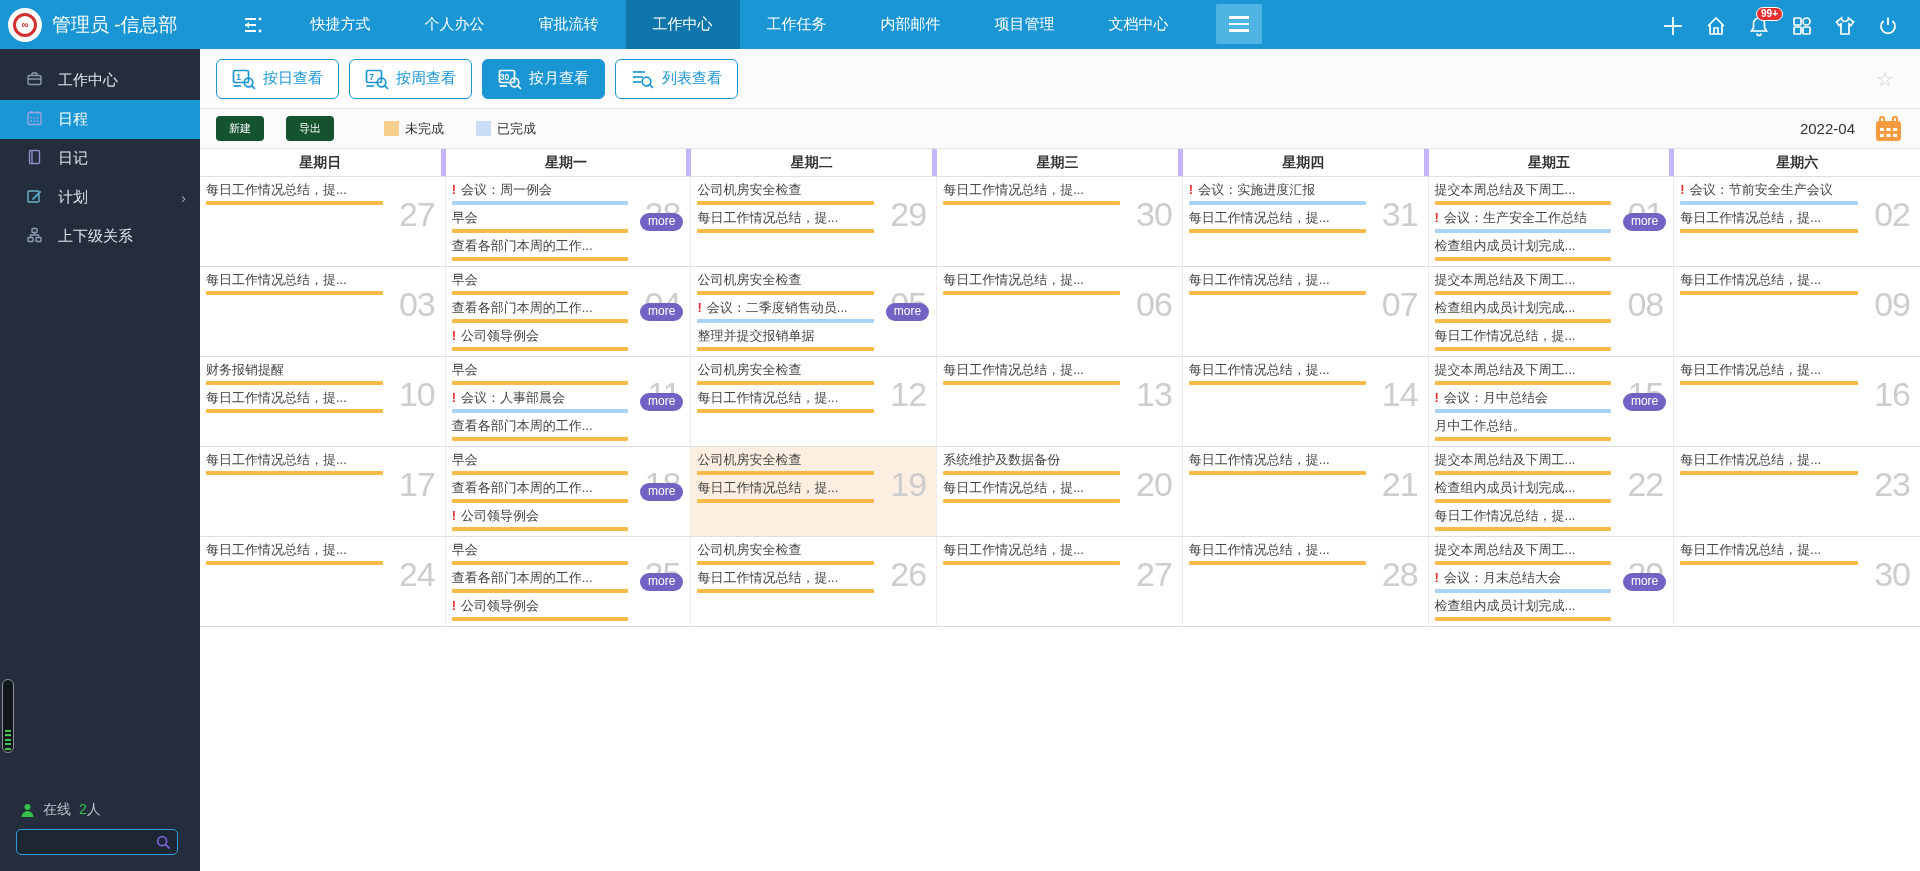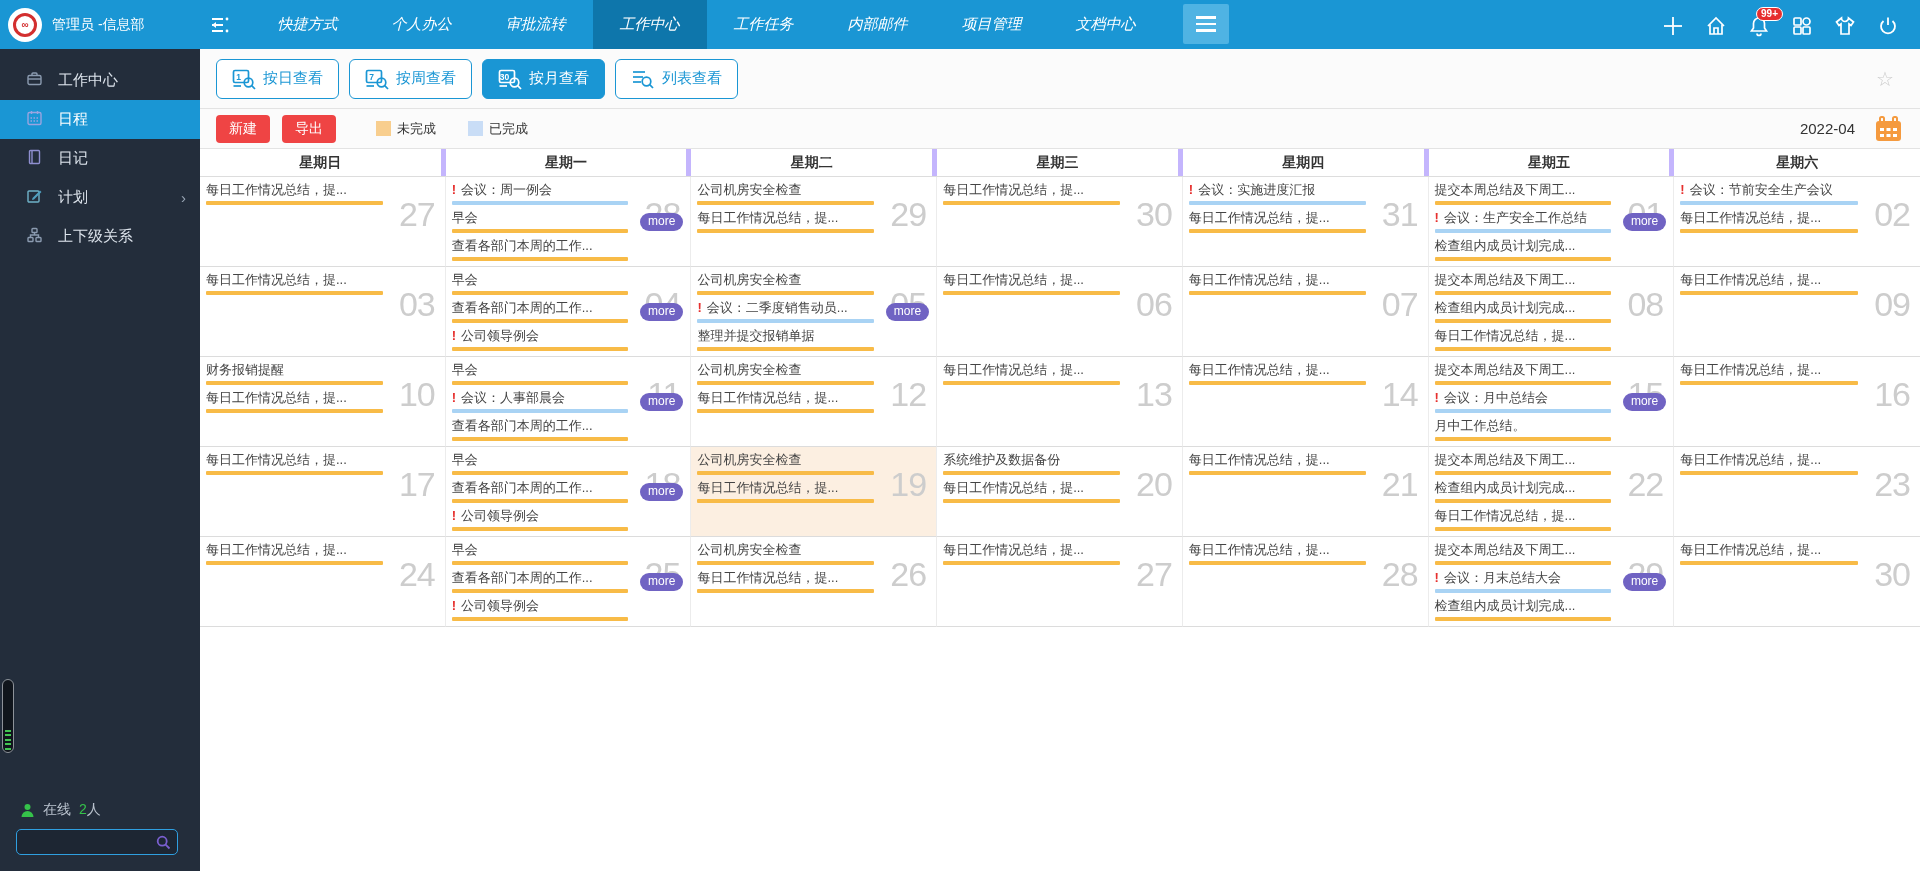--- a/index.html
+++ b/index.html
@@ -3,24 +3,24 @@
 <meta charset="utf-8">
 <style>
   * { margin:0; padding:0; box-sizing:border-box; }
   html,body { width:1920px; height:871px; overflow:hidden; font-family:"Liberation Sans",sans-serif; background:#fff; }
 
   
   .topbar { height:49px; background:#1a96d4; display:flex; align-items:stretch; color:#fff; }
   .logo-wrap { display:flex; align-items:center; padding-left:8px; }
   .logo { width:34px; height:34px; border-radius:50%; background:#fff; display:flex; align-items:center; justify-content:center; }
   .logo-inner { width:24px; height:24px; border:3px solid #d32f2f; border-radius:50%; display:flex; align-items:center; justify-content:center; color:#d32f2f; font-size:10px; font-weight:bold; }
-  .user-name { display:flex; align-items:center; padding:0 14px 0 10px; font-size:14px;text-align:right; }
+  .user-name { display:flex; align-items:center; padding:0 14px 0 10px; font-size:19px;text-align:right; }
   .collapse-ic { display:flex; align-items:center; padding:0 20px 0 50px; cursor:pointer; }
   .topnav { display:flex; align-items:stretch; }
-  .nav-item { display:flex; align-items:center; padding:0 27px; font-size:15px; cursor:pointer;font-style:italic; }
+  .nav-item { display:flex; align-items:center; padding:0 27px; font-size:15px; cursor:pointer; }
   .nav-item.active { background:#0e76ab; }
   .hamburger { width:46px; margin:4px 0 5px 20px; background:#4fb3e3; border-radius:2px; display:flex; flex-direction:column; justify-content:center; align-items:center; gap:4px; cursor:pointer; }
   .hamburger i { display:block; width:20px; height:2.5px; background:#fff; }
   .topbar-right { margin-left:auto; display:flex; align-items:center; gap:19px; padding-right:20px; }
   .tb-ic { position:relative; width:24px; height:24px; display:flex; align-items:flex-end; justify-content:center; cursor:pointer; }
   .badge { position:absolute; top:-6px; right:-12px; background:#e62e2e; border:1.5px solid #fff; color:#fff; font-size:10px; font-weight:bold; border-radius:9px; padding:0 4px; line-height:12px; }
 
   
   .main { display:flex; height:822px; }
   .sidebar { position:relative; width:200px; background:#232d3b; flex:none; }
@@ -41,21 +41,21 @@
 
   
   .toolbar-row1 { height:60px; background:#fbfbfb; border-bottom:1px solid #e3e3e3; display:flex; align-items:center; padding-left:16px; position:relative; }
   .view-btns { display:flex; gap:10px; }
   .view-btn { height:40px; display:flex; align-items:center; gap:7px; padding:0 15px; background:#fff; border:1px solid #1a96d4; border-radius:6px; color:#1a96d4; font-size:15px; cursor:pointer; }
   .view-btn.active { background:#1a96d4; color:#fff; }
   .view-btn svg { display:block; }
   .fav-star { position:absolute; right:26px; top:18px; color:#ccc; font-size:20px; cursor:pointer; }
 
   .toolbar-row2 { height:40px; background:#fbfbfb; border-bottom:1px solid #e3e3e3; display:flex; align-items:center; padding:0 18px 0 16px; }
-  .mini-btn { background:#ef4444; color:#fff; border:none; border-radius:4px; font-size:14px; padding:5px 13px; margin-right:12px; cursor:pointer; font-family:inherit; }
+  .mini-btn { background:#14532d; color:#fff; border:none; border-radius:4px; font-size:11px; padding:5px 13px; margin-right:22px; cursor:pointer; font-family:inherit; }
   .legend { display:flex; gap:32px; margin-left:28px; }
   .legend-item { display:flex; align-items:center; gap:6px; font-size:13px; color:#333; }
   .swatch { width:15px; height:15px; display:inline-block; }
   .row2-spacer { flex:1; }
   .month-label { font-size:15px; color:#333; margin-right:20px; cursor:pointer; }
   .cal-picker { display:flex; cursor:pointer; }
 
   
   .cal-header { display:grid; grid-template-columns:repeat(7,1fr); height:28px; border-bottom:1px solid #ddd; }
   .cal-header div { display:flex; align-items:center; justify-content:center; font-size:14px; font-weight:bold; color:#333; border-right:5px solid #c4b5fd; }

